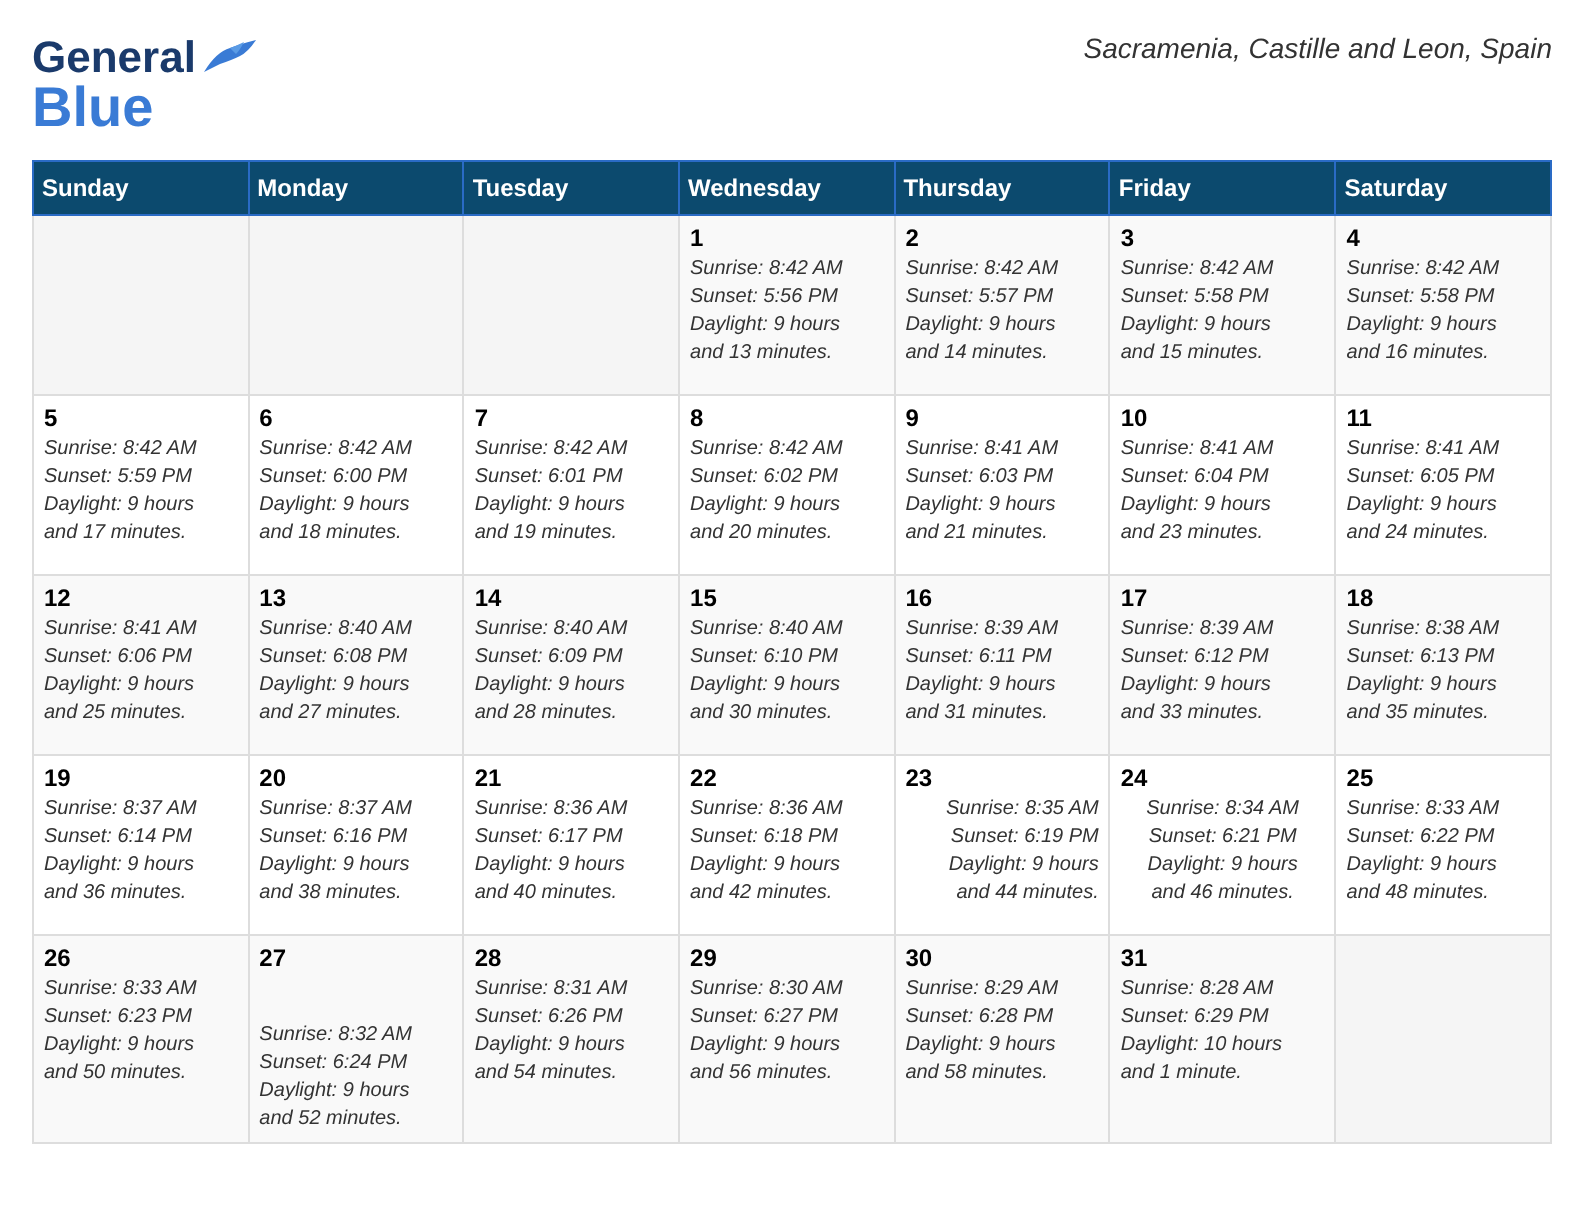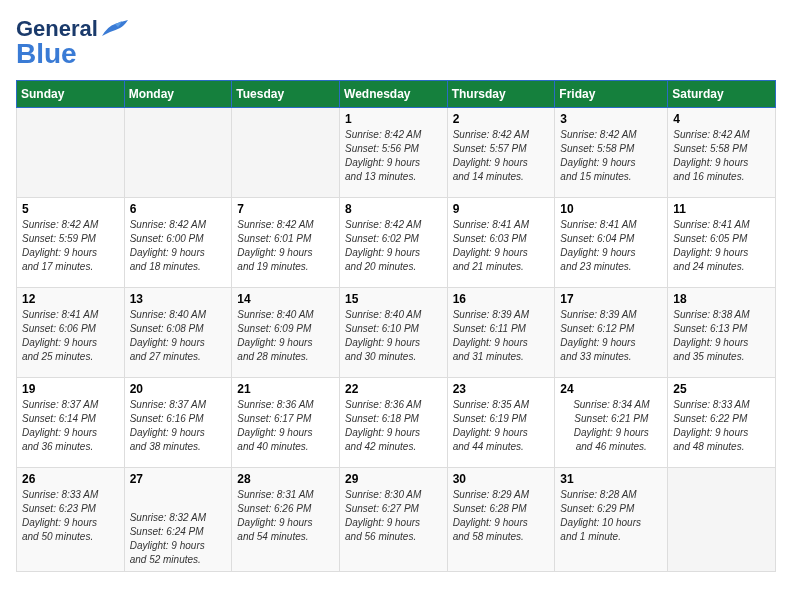--- a/index.html
+++ b/index.html
@@ -33,21 +33,21 @@
       font-size: 14px;
       color: #333;
       font-style: italic;
     }
     table {
       width: 100%;
       border-collapse: collapse;
       font-size: 10.5px;
     }
     thead tr {
-      background: #15803d;
+      background: #0c4a6e;
       color: white;
       padding-left: 45px;
     }
     thead th {
       padding: 6px 4px;
       text-align: left;
       font-weight: bold;
       font-size: 12px;
       border: 1px solid #2a6bc5;
     }
@@ -90,20 +90,21 @@
     <div style="display:flex;align-items:center;gap:2px;">
       <span style="font-size:22px;font-weight:bold;color:#1a3a6b;">General</span>
       <svg width="30" height="22" viewBox="0 0 30 22">
         <path d="M2,18 Q8,8 15,6 Q20,4 28,2 Q24,8 20,10 Q16,12 10,14 Z" fill="#3a7bd5"></path>
         <path d="M15,6 Q18,5 22,3 Q20,7 18,9 Z" fill="#5a9be5"></path>
       </svg>
     </div>
     <span style="font-size:28px;font-weight:bold;color:#3a7bd5;margin-top:-4px;">Blue</span>
   </div>
   <div class="title-section">
+    <div class="subtitle">Sacramenia, Castille and Leon, Spain</div>
   </div>
 </div>
 
 <table>
   <thead>
     <tr>
     <th>Sunday</th>
         <th>Monday</th>
         <th>Tuesday</th>
         <th>Wednesday</th>
@@ -272,21 +273,21 @@
         </td>
         <td>
           <span class="day-number">22</span>
           <div class="day-info" style="white-space: pre-line;">Sunrise: 8:36 AM
 Sunset: 6:18 PM
 Daylight: 9 hours
 and 42 minutes.</div>
         </td>
         <td>
           <span class="day-number">23</span>
-          <div class="day-info" style="white-space: pre-line;">Sunrise: 8:35 AM
+          <div class="day-info" style="white-space: pre-line; text-align: right;">Sunrise: 8:35 AM
 Sunset: 6:19 PM
 Daylight: 9 hours
 and 44 minutes.</div>
         </td>
         <td>
           <span class="day-number">24</span>
           <div class="day-info" style="white-space: pre-line; text-align: center;">Sunrise: 8:34 AM
 Sunset: 6:21 PM
 Daylight: 9 hours
 and 46 minutes.</div>

